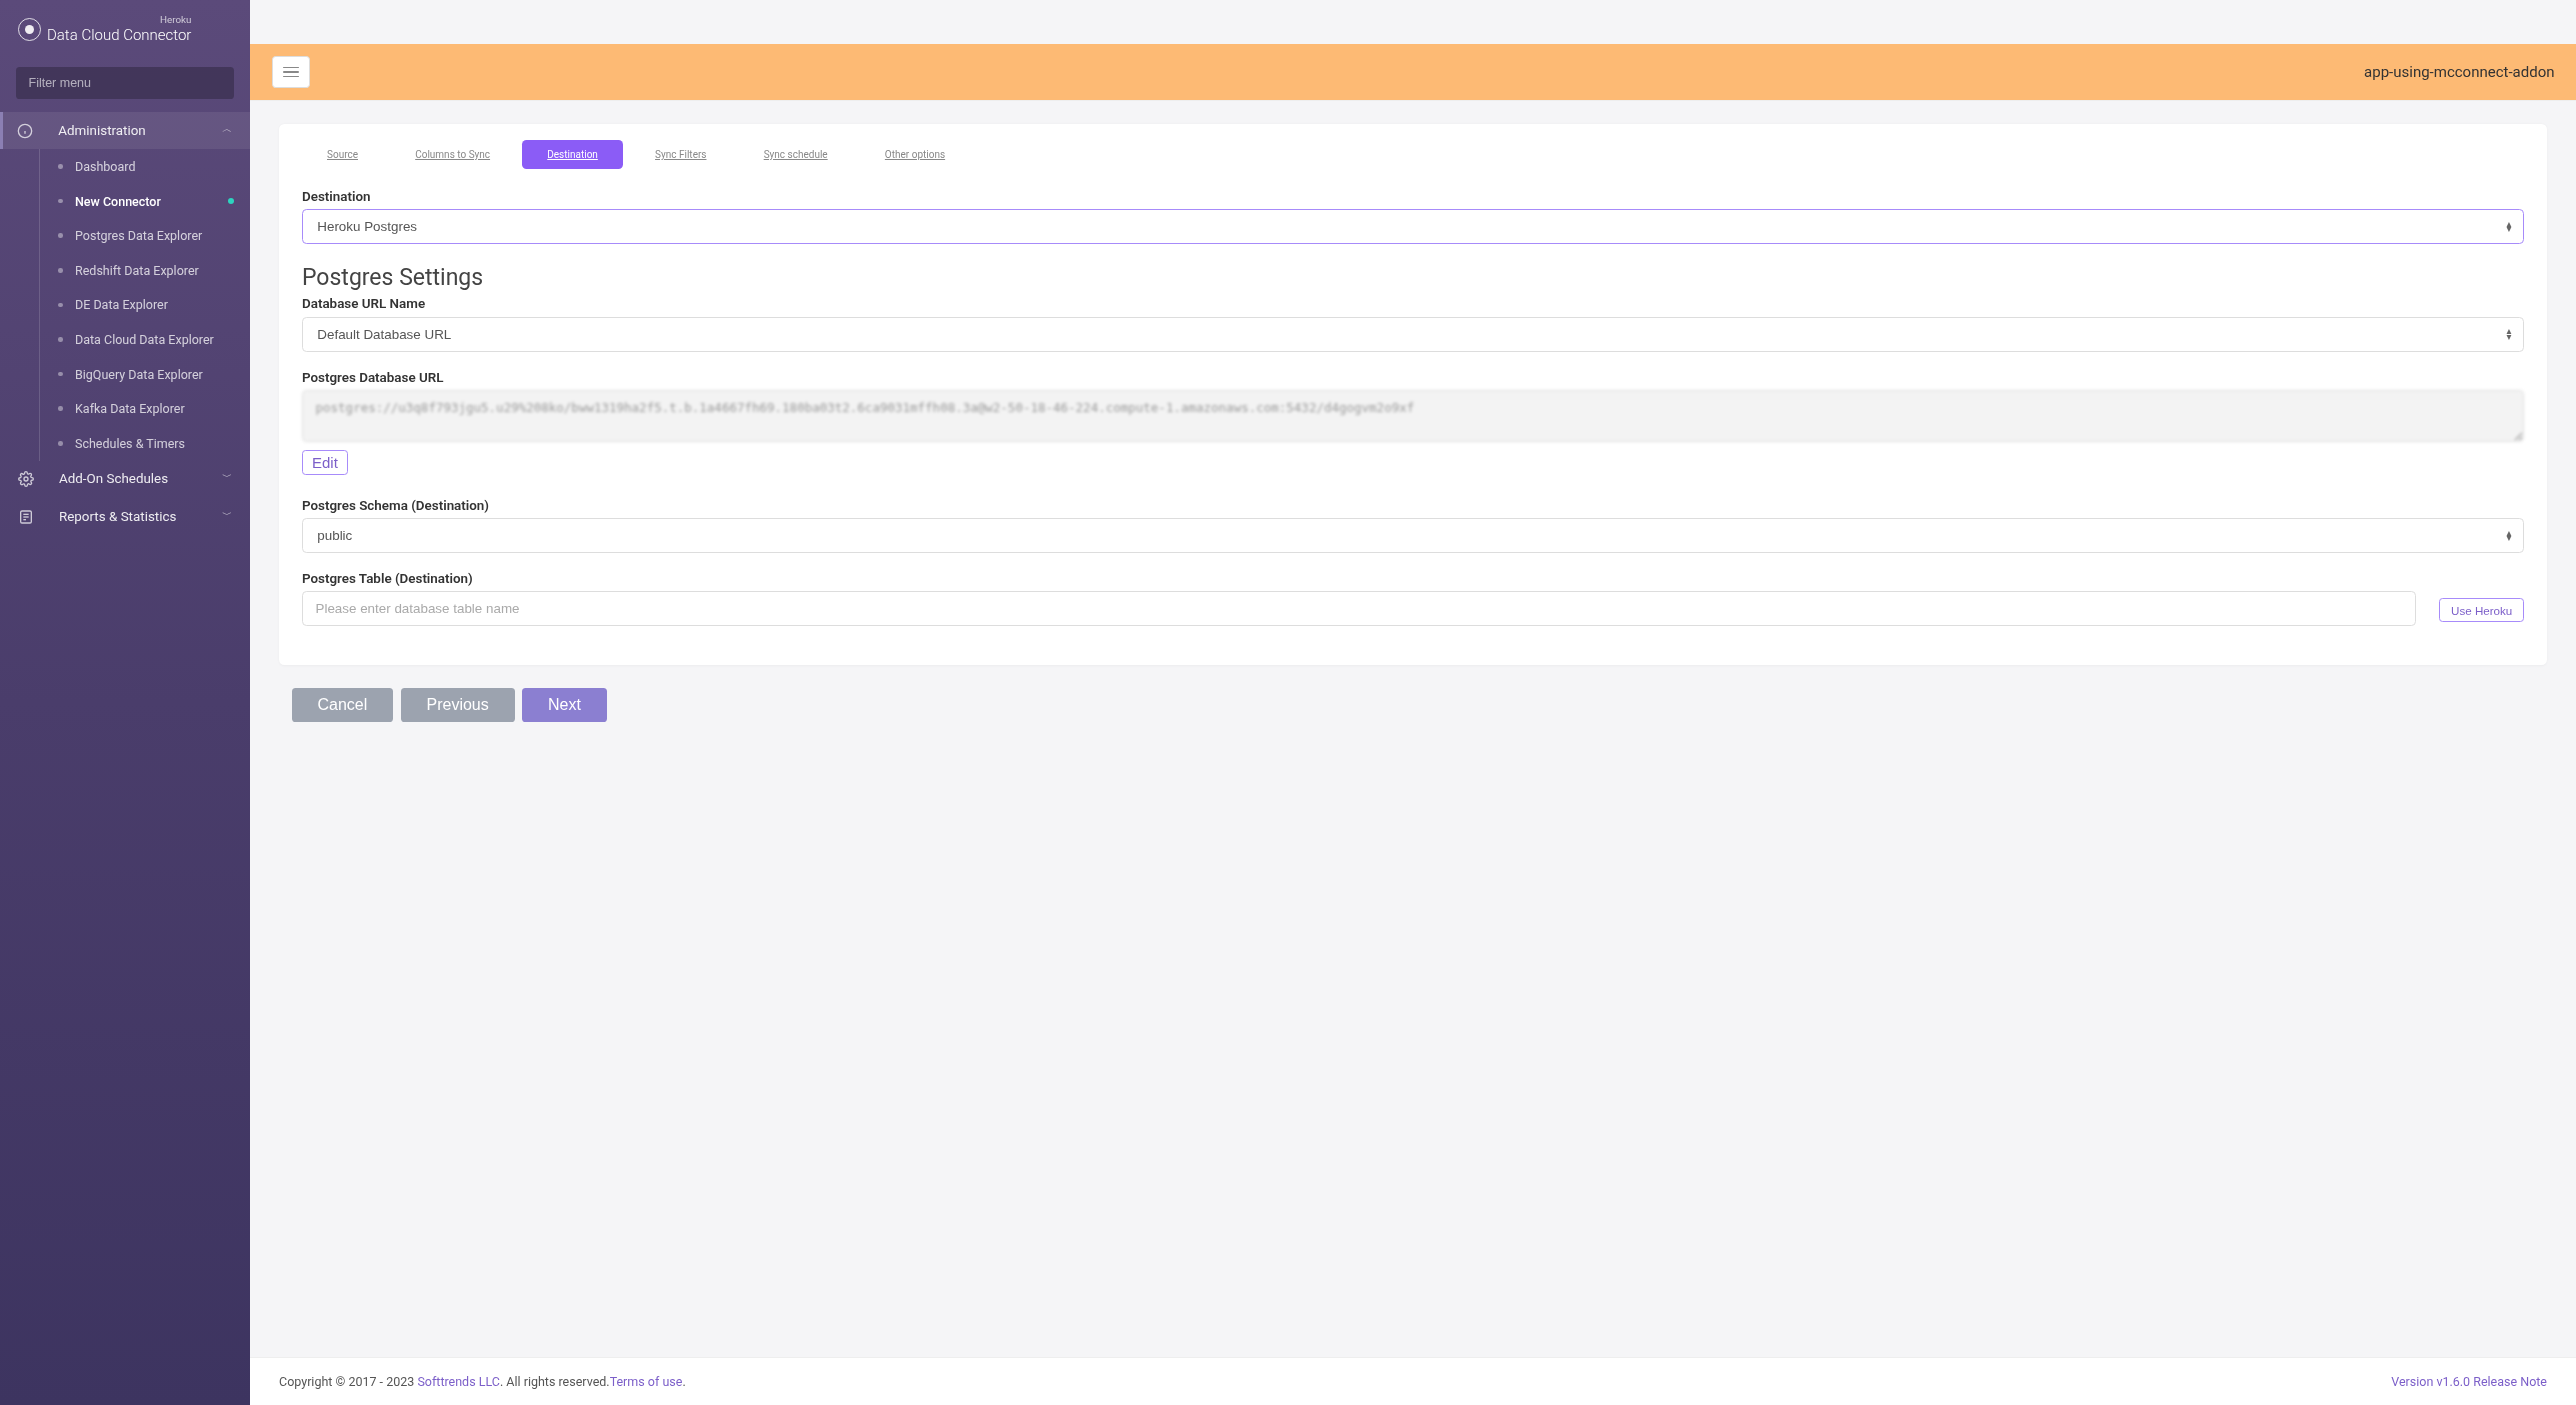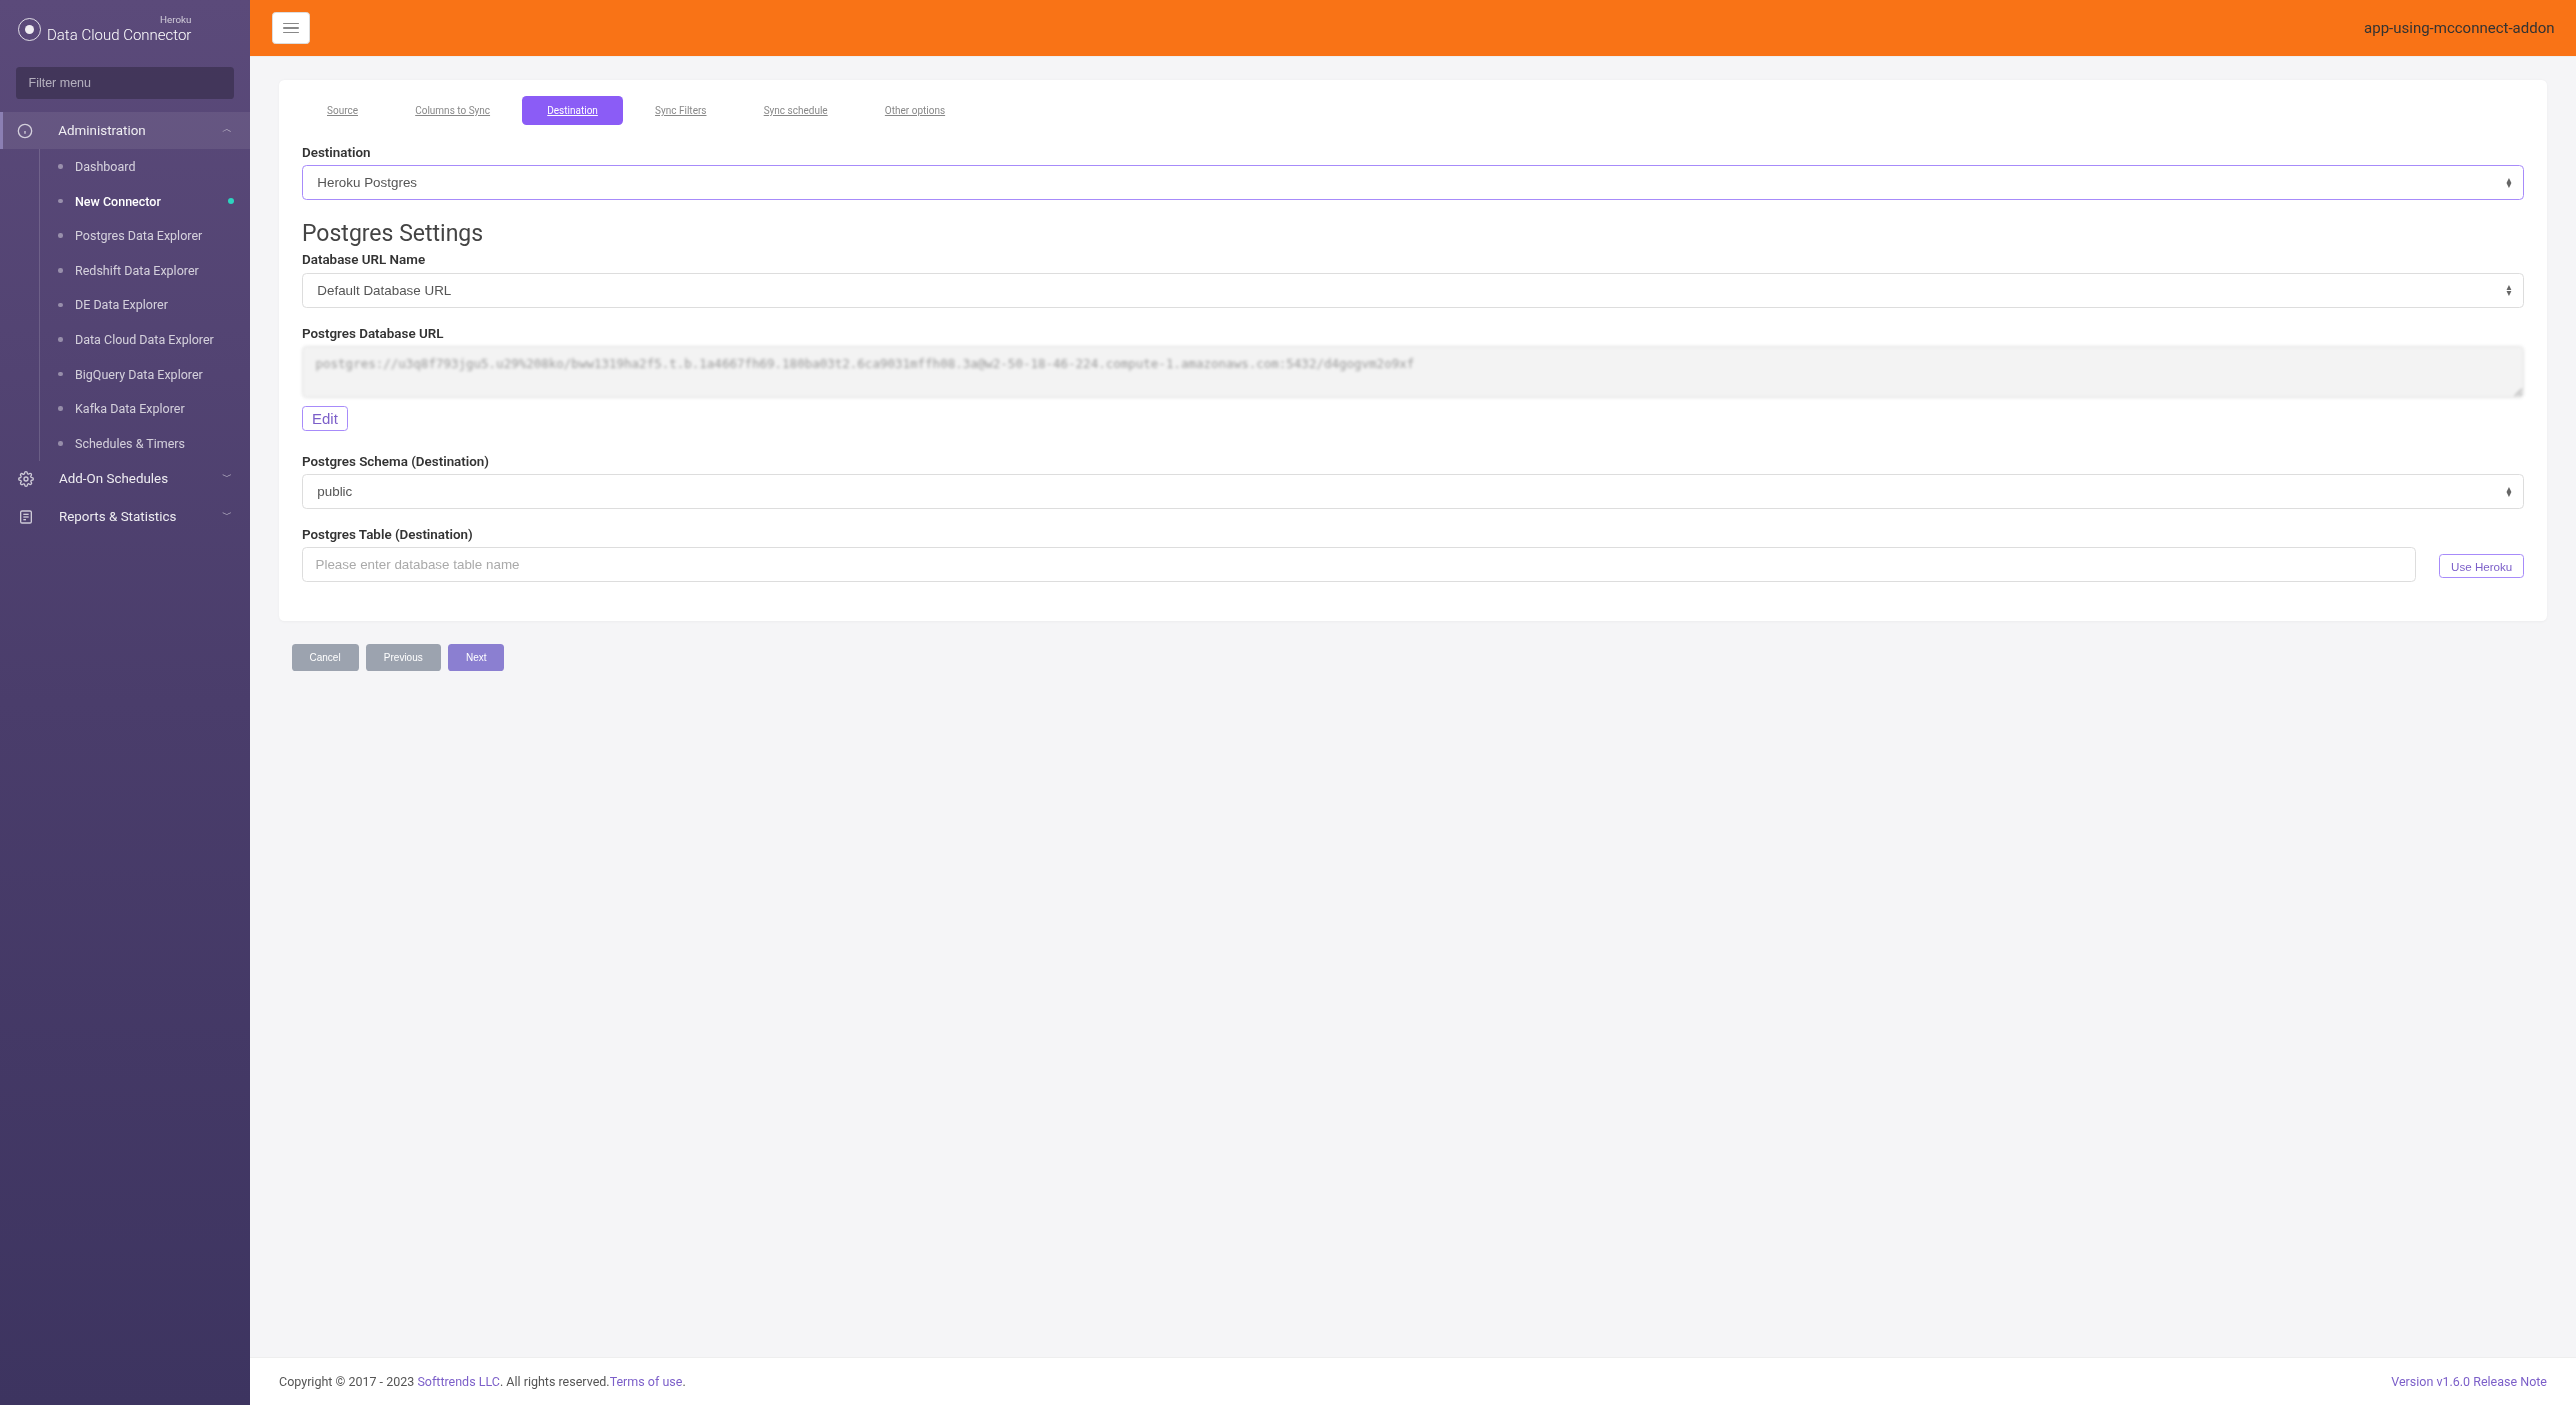--- a/index.html
+++ b/index.html
@@ -28,21 +28,21 @@
     .nav-item.selected { color: #fff; font-weight: 500; }
     .nav-dot { width: 4.5px; height: 4.5px; border-radius: 50%; background: rgba(255,255,255,0.4); flex-shrink: 0; }
     .nav-item.selected .nav-dot {}
     .nav-indicator { position: absolute; right: 16px; width: 6.3px; height: 6.3px; border-radius: 50%; background: #2dd4bf; }
     
     .sub-border { border-left: 0.9px solid rgba(255,255,255,0.15); margin-left: 39px; }
     .sub-border .nav-item { padding-left: 18px; }
     
     
     .main { margin-left: 250px; min-height: 100vh; display: flex; flex-direction: column; }
-    .topbar { height: 57px; background: #f97316; display: flex; align-items: center; padding: 0 21.5px; border-bottom: 0.9px solid #eee; }
+    .topbar { height: 57px; background: #fdba74; display: flex; align-items: center; padding: 0 21.5px; border-bottom: 0.9px solid #eee; margin-top: 44px; }
     .hamburger { width: 38px; height: 32px; border: 0.9px solid #ddd; border-radius: 3.6px; display: flex; align-items: center; justify-content: center; cursor: pointer; background: #fff; }
     .hamburger-lines { width: 16px; height: 10.7px; display: flex; flex-direction: column; justify-content: space-between; }
     .hamburger-lines span { height: 1.8px; background: #888; border-radius: 0.9px; }
     .app-title { margin-left: auto; font-size: 15px; color: #333; }
     
     .content { flex: 1; padding: 23px 29px; }
     .card { background: #fff; border-radius: 5.4px; padding: 16px 23px 23px; box-shadow: 0 0.9px 2.7px rgba(0,0,0,0.04); }
     
     .tabs { display: flex; gap: 7.2px; margin-bottom: 19.7px; }
     .tab { padding: 9px 25px; border-radius: 4.5px; cursor: pointer; color: #888; font-size: 10px; text-decoration: underline; }
@@ -65,21 +65,21 @@
     
     .row-inline { display: flex; gap: 23px; align-items: flex-start; }
     .row-inline .grow { flex: 1; }
     
     .text-input { width: 100%; padding: 9px 12.5px; border: 0.9px solid #ddd; border-radius: 4.5px; font-size: 13.4px; }
     .text-input::placeholder { color: #aaa; }
     
     .btn-use-default { margin-top: 27px; padding: 4.5px 10.7px; border: 0.9px solid #a78bfa; border-radius: 3.6px; background: #fff; color: #7c5fc9; font-size: 11.6px; cursor: pointer; white-space: nowrap;}
     
     .action-row { display: flex; gap: 7.2px; margin-top: 23px; padding-left: 12.5px;}
-    .btn { padding: 8px 18px; border: none; border-radius: 3.6px; font-size: 10px; cursor: pointer; text-align: center; }
+    .btn { padding: 8px 26px; border: none; border-radius: 3.6px; font-size: 16px; cursor: pointer; text-align: center; }
     .btn-secondary { background: #9ca3af; color: #fff; }
     .btn-primary { background: #8b7fd1; color: #fff; }
     
     .footer { padding: 16px 29px; background: #fff; border-top: 0.9px solid #eee; display: flex; font-size: 12.5px; color: #555; }
     .footer a { color: #7c5fc9; text-decoration: none; }
     .footer .right { margin-left: auto; }
     
     .field-block { margin-bottom: 16px; }
     .field-block .label { margin-bottom: 5.4px;}
   </style>

